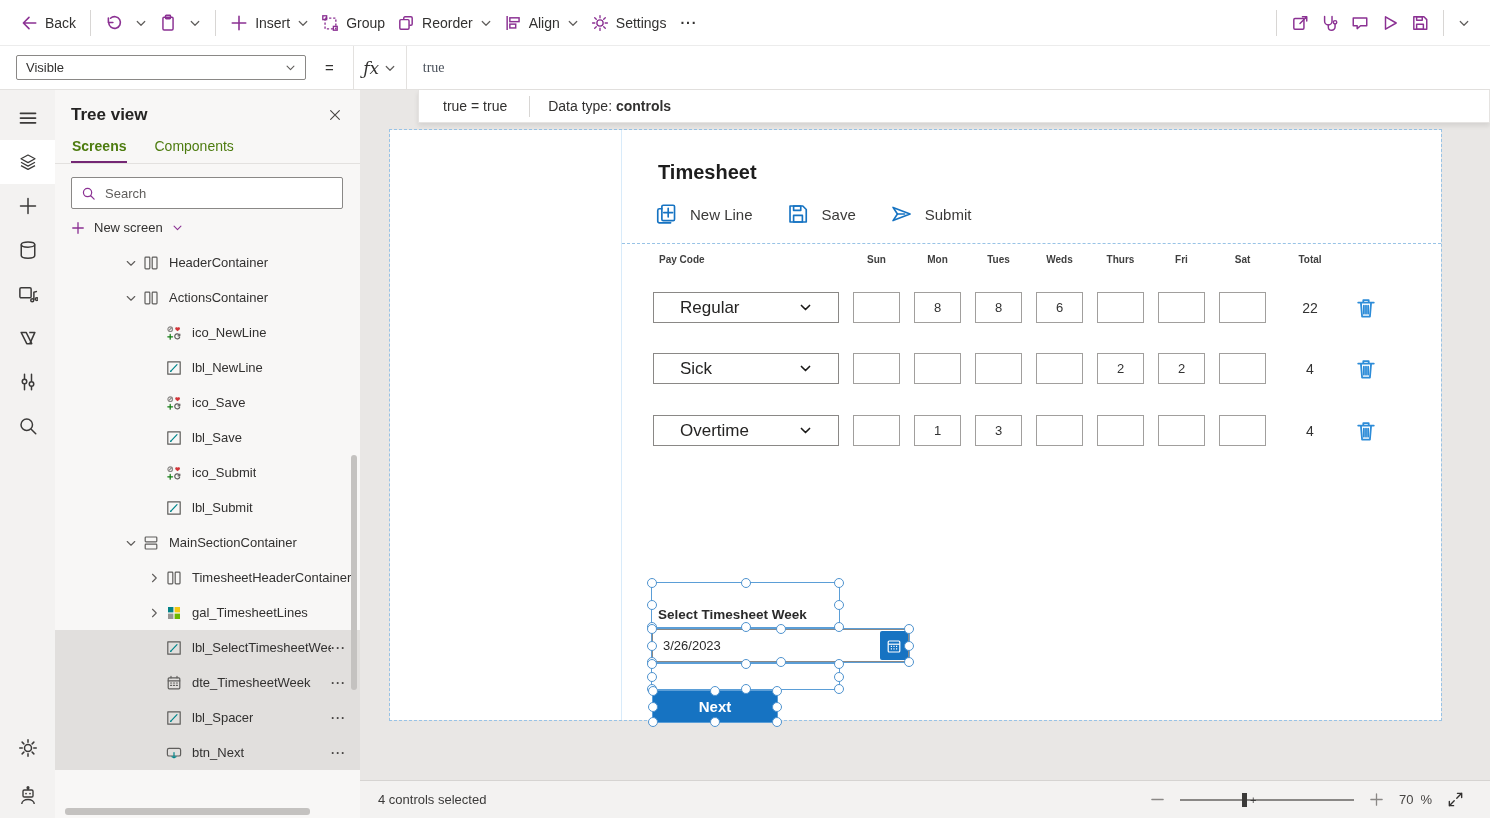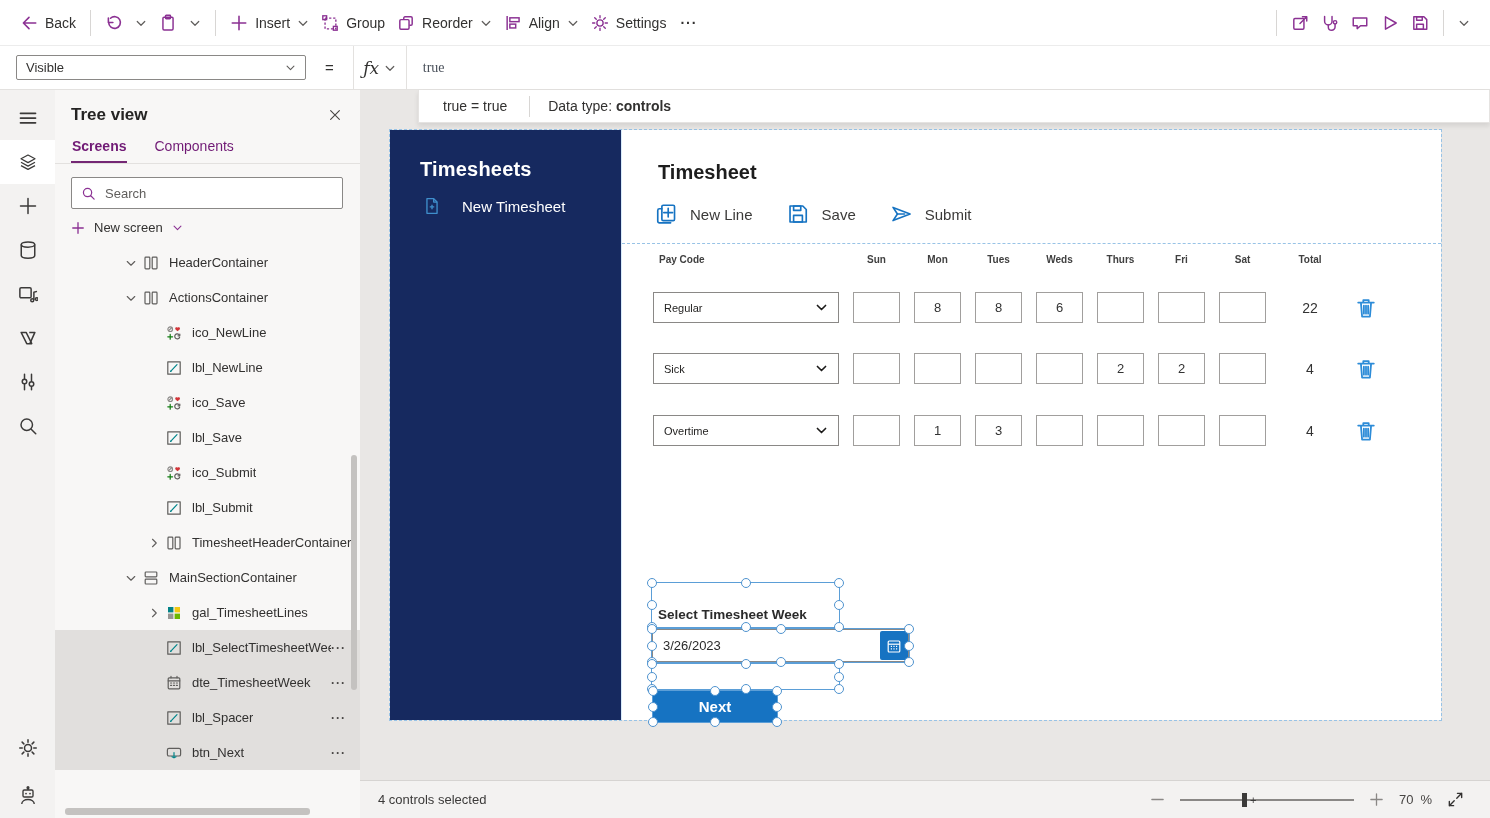--- a/index.html
+++ b/index.html
@@ -39,21 +39,21 @@
   .rail-btn svg { width:20px; height:20px; }
   .rail-btn.active { background:#fff; }
   .rail-bottom { margin-top:auto; margin-bottom:4px; }
 
   
   .tree-panel { position:absolute; top:90px; left:55px; bottom:0; width:305px; background:#f8f7f6; overflow:hidden; }
   .tree-head { display:flex; align-items:center; justify-content:space-between; padding:15px 18px 8px 16px;gap:39px; }
   .tree-title { font-size:17px; font-weight:bold; color:#252423; }
   .tree-close { width:14px; height:14px; color:#484644; cursor:pointer; }
   .tree-tabs { display:flex; gap:26px; padding:0 16px; border-bottom:1px solid #e3e1df; font-size:14px; }
-  .tab { padding:5px 1px 7px; cursor:pointer; color:#701a75; border-bottom:2px solid transparent; }
+  .tab { padding:5px 1px 7px; cursor:pointer; color:#4d7c0f; border-bottom:2px solid transparent; }
   .tab.active { font-weight:bold; border-bottom-color:#742774; }
   .search-box { margin:13px 17px 2px 16px; height:32px; background:#fff; border:1px solid #8a8886; border-radius:2px; display:flex; align-items:center; padding:0 9px; gap:9px; }
   .search-box .ico { width:15px; height:15px; color:#8b3193; }
   .search-input { border:none; outline:none; font-size:13px; color:#323130; flex:1; background:transparent; font-family:inherit; }
   .search-input::placeholder { color:#605e5c; }
   .new-screen { display:flex; align-items:center; gap:9px; padding:9px 16px 7px; font-size:13px; cursor:pointer; }
   .new-screen .plus { width:14px; height:14px; color:#8b3193; }
   .new-screen .tb-chev { width:11px; height:11px; color:#8b3193; }
   .tree-list { margin-top:3px; }
   .tree-item { height:35px; display:flex; align-items:center; font-size:13px; color:#323130; cursor:pointer; padding-right:6px; }
@@ -80,21 +80,21 @@
   .app-action { display:flex; align-items:center; gap:13px; font-size:15px; color:#3b3a39; cursor:pointer; }
   .app-action .ico { width:22px; height:22px; color:#1673c2; }
   .sep-dash { position:absolute; left:0; right:0; top:113px; border-top:1px dashed #98c3e6; }
 
   .grid { position:absolute; left:31px; top:124px; }
   .grid-header { display:flex; gap:14px; font-size:10px; font-weight:bold; color:#404040; }
   .col-pay { width:186px; padding-left:6px; }
   .col-day { width:47px; text-align:center; }
   .col-total { width:60px; text-align:center; }
   .grid-row { position:absolute; left:0; display:flex; gap:14px; align-items:center; }
-  .pay-select { width:186px; height:31px; border:1px solid #8a8886; background:#fff; display:flex; align-items:center; justify-content:space-between; padding:0 10px; font-size:11px; color:#252423; cursor:pointer; }
+  .pay-select { width:186px; height:31px; border:1px solid #8a8886; background:#fff; display:flex; align-items:center; justify-content:space-between; padding:0 26px; font-size:17px; color:#252423; cursor:pointer; }
   .pay-select .chev { width:13px; height:13px; color:#1b1a19; }
   .day-input { width:47px; height:31px; border:1px solid #a19f9d; background:#fff; text-align:center; font-size:13px; color:#333; font-family:inherit; outline:none; }
   .row-total { width:60px; text-align:center; font-size:14px; color:#333; }
   .trash-btn { width:24px; height:24px; color:#2d8cd8; cursor:pointer; }
 
   
   .sel-box { position:absolute; border:1.5px solid #5b9ed7; }
   .sel-label-text { position:absolute; left:6px; bottom:5px; font-size:13.5px; font-weight:bold; color:#2b2b2b; white-space:nowrap; }
   .date-input { position:absolute; inset:0; border:1px solid #8a8886; background:#fff; display:flex; align-items:center; padding-left:10px; font-size:13px; color:#2b2b2b; }
   .cal-btn { position:absolute; right:1px; top:2px; width:28px; height:29px; background:#1673c2; border-radius:2px; display:flex; align-items:center; justify-content:center; cursor:pointer; }
@@ -561,47 +561,47 @@
         </span>
         <span class="ico ti-icon">
           <svg viewBox="0 0 16 16" fill="none" stroke="currentColor" stroke-width="1.2" stroke-linecap="round" stroke-linejoin="round">
             <rect x="1.8" y="1.8" width="12.4" height="12.4"></rect>
             <path d="M4.6 11.4 11 4.7" stroke="#03878c"></path>
             <path d="M4.1 12.1l.5-1.8 1.3 1.3Z" fill="#03878c" stroke="none"></path>
           </svg>
         </span>
         <span class="ti-label">lbl_Submit</span>
       </div>
+      <div class="tree-item ind-1">
+        <span class="ico ti-chev">
+          <svg viewBox="0 0 16 16" fill="none" stroke="currentColor" stroke-width="1.2" stroke-linecap="round" stroke-linejoin="round">
+            <polyline points="3,6 8,11 13,6" stroke-width="1.5"></polyline>
+          </svg>
+        </span>
+        <span class="ico ti-icon">
+          <svg viewBox="0 0 16 16" fill="none" stroke="currentColor" stroke-width="1.2" stroke-linecap="round" stroke-linejoin="round">
+            <rect x="2.2" y="2" width="11.6" height="4.8" rx="0.8"></rect>
+            <rect x="2.2" y="9.2" width="11.6" height="4.8" rx="0.8"></rect>
+          </svg>
+        </span>
+        <span class="ti-label">MainSectionContainer</span>
+      </div>
       <div class="tree-item ind-2">
         <span class="ico ti-chev">
           <svg viewBox="0 0 16 16" fill="none" stroke="currentColor" stroke-width="1.2" stroke-linecap="round" stroke-linejoin="round">
             <polyline points="6,3 11,8 6,13" stroke-width="1.5"></polyline>
           </svg>
         </span>
         <span class="ico ti-icon">
           <svg viewBox="0 0 16 16" fill="none" stroke="currentColor" stroke-width="1.2" stroke-linecap="round" stroke-linejoin="round">
             <rect x="2" y="2.2" width="4.8" height="11.6" rx="0.8"></rect>
             <rect x="9.2" y="2.2" width="4.8" height="11.6" rx="0.8"></rect>
           </svg>
         </span>
         <span class="ti-label">TimesheetHeaderContainer</span>
-      </div>
-      <div class="tree-item ind-1">
-        <span class="ico ti-chev">
-          <svg viewBox="0 0 16 16" fill="none" stroke="currentColor" stroke-width="1.2" stroke-linecap="round" stroke-linejoin="round">
-            <polyline points="3,6 8,11 13,6" stroke-width="1.5"></polyline>
-          </svg>
-        </span>
-        <span class="ico ti-icon">
-          <svg viewBox="0 0 16 16" fill="none" stroke="currentColor" stroke-width="1.2" stroke-linecap="round" stroke-linejoin="round">
-            <rect x="2.2" y="2" width="11.6" height="4.8" rx="0.8"></rect>
-            <rect x="2.2" y="9.2" width="11.6" height="4.8" rx="0.8"></rect>
-          </svg>
-        </span>
-        <span class="ti-label">MainSectionContainer</span>
       </div>
       <div class="tree-item ind-2">
         <span class="ico ti-chev">
           <svg viewBox="0 0 16 16" fill="none" stroke="currentColor" stroke-width="1.2" stroke-linecap="round" stroke-linejoin="round">
             <polyline points="6,3 11,8 6,13" stroke-width="1.5"></polyline>
           </svg>
         </span>
         <span class="ico ti-icon">
           <svg viewBox="0 0 16 16" fill="none" stroke="currentColor" stroke-width="1.2" stroke-linecap="round" stroke-linejoin="round">
             <rect x="2" y="2" width="5.4" height="5.4" fill="#038387" stroke="none"></rect>
@@ -676,33 +676,20 @@
         </span>
         <span class="ti-label">btn_Next</span>
         <span class="ti-more">···</span>
       </div>
     </div>
   <div class="scroll-v"></div>
   <div class="scroll-h"></div>
 </div>
 
 <div class="canvas">
-  <div class="app-nav">
-    <div class="app-nav-title">Timesheets</div>
-    <div class="app-nav-item">
-      <span class="ico">
-          <svg viewBox="0 0 16 16" fill="none" stroke="currentColor" stroke-width="1.2" stroke-linejoin="round">
-            <path d="M3.5 1.5h6l3 3v10h-9Z"></path>
-            <path d="M9.5 1.5v3h3"></path>
-            <path d="M8 6.8v4M6 8.8h4"></path>
-          </svg>
-        </span>
-      <span>New Timesheet</span>
-    </div>
-  </div>
 
   <div class="app-main">
     <div class="app-title">Timesheet</div>
     <div class="app-actions">
         <div class="app-action">
           <span class="ico">
             <svg viewBox="0 0 16 16" fill="none" stroke="currentColor" stroke-width="1.2" stroke-linecap="round" stroke-linejoin="round">
               <rect x="5" y="1.6" width="9.2" height="11.2" rx="1"></rect>
               <path d="M9.6 3.8v6.4M6.4 7h6.4"></path>
               <path d="M5 4.2H3.2a1.2 1.2 0 0 0-1.2 1.2v7.8a1.2 1.2 0 0 0 1.2 1.2h8.2"></path>

